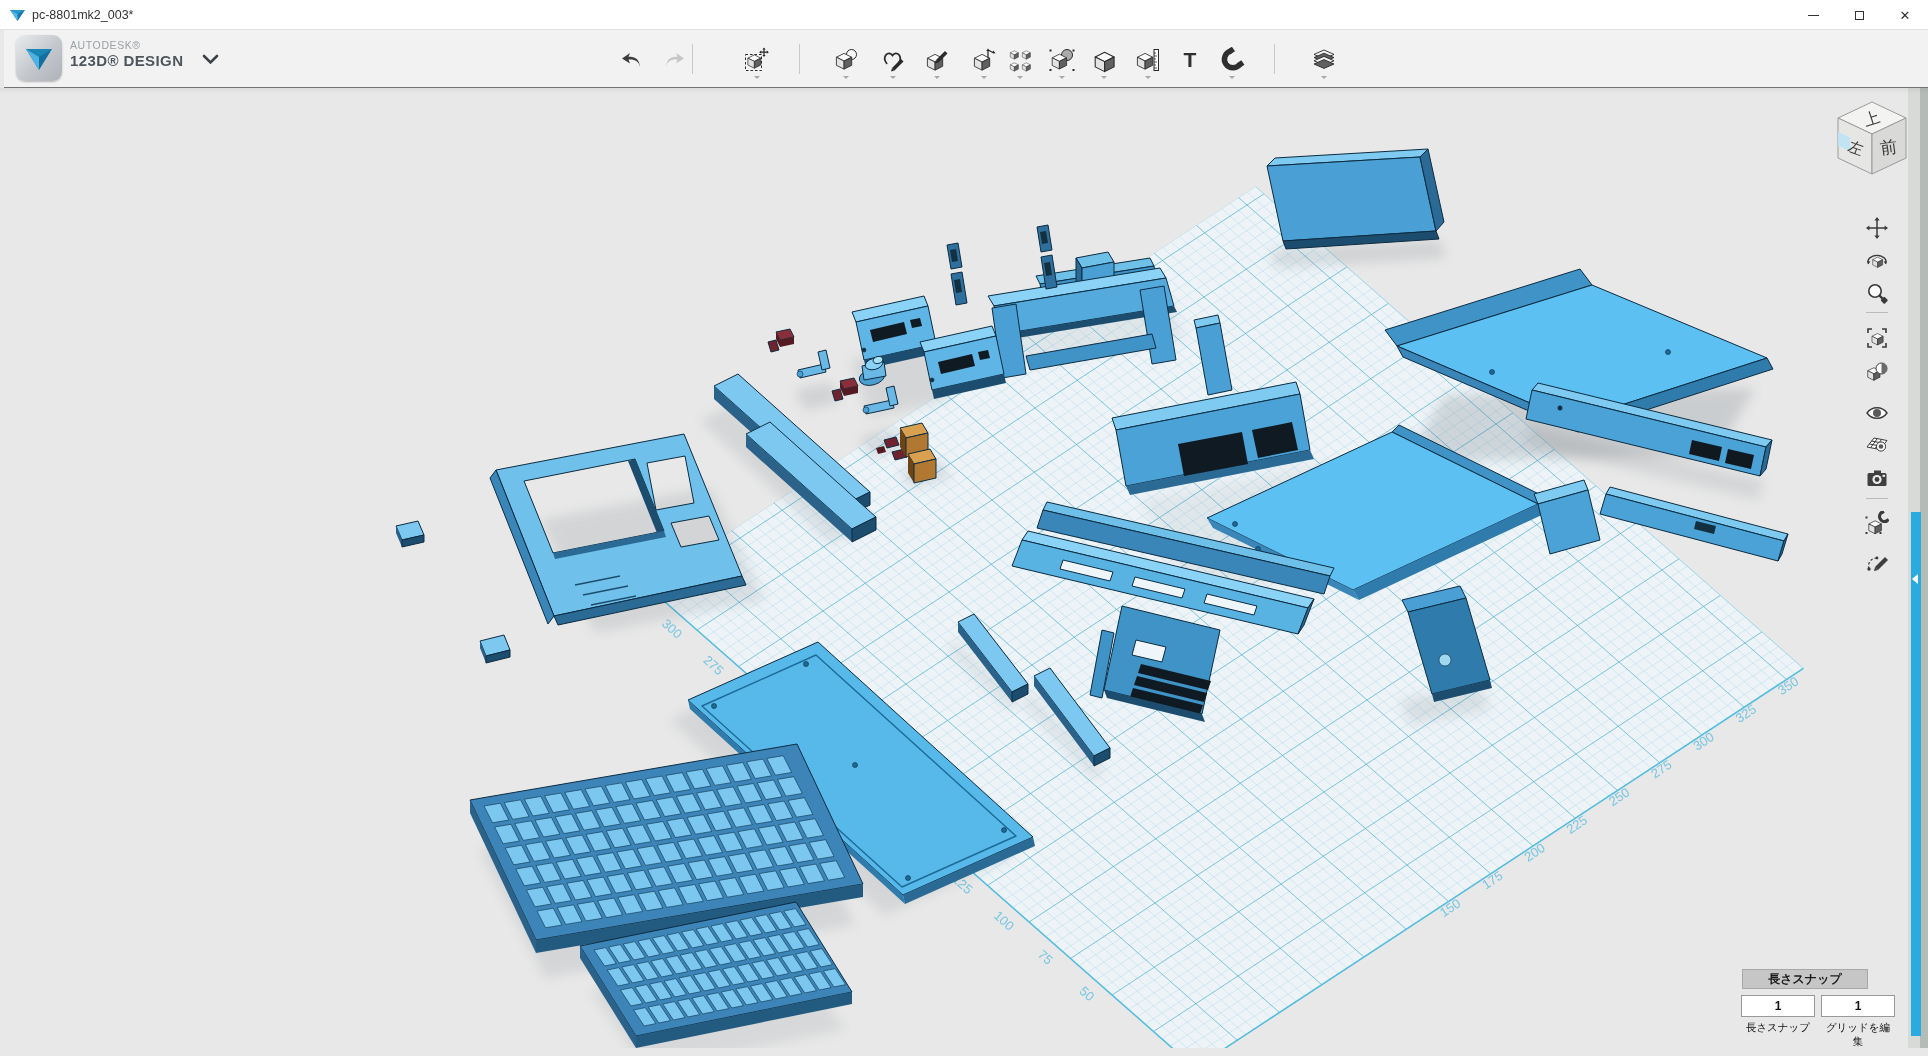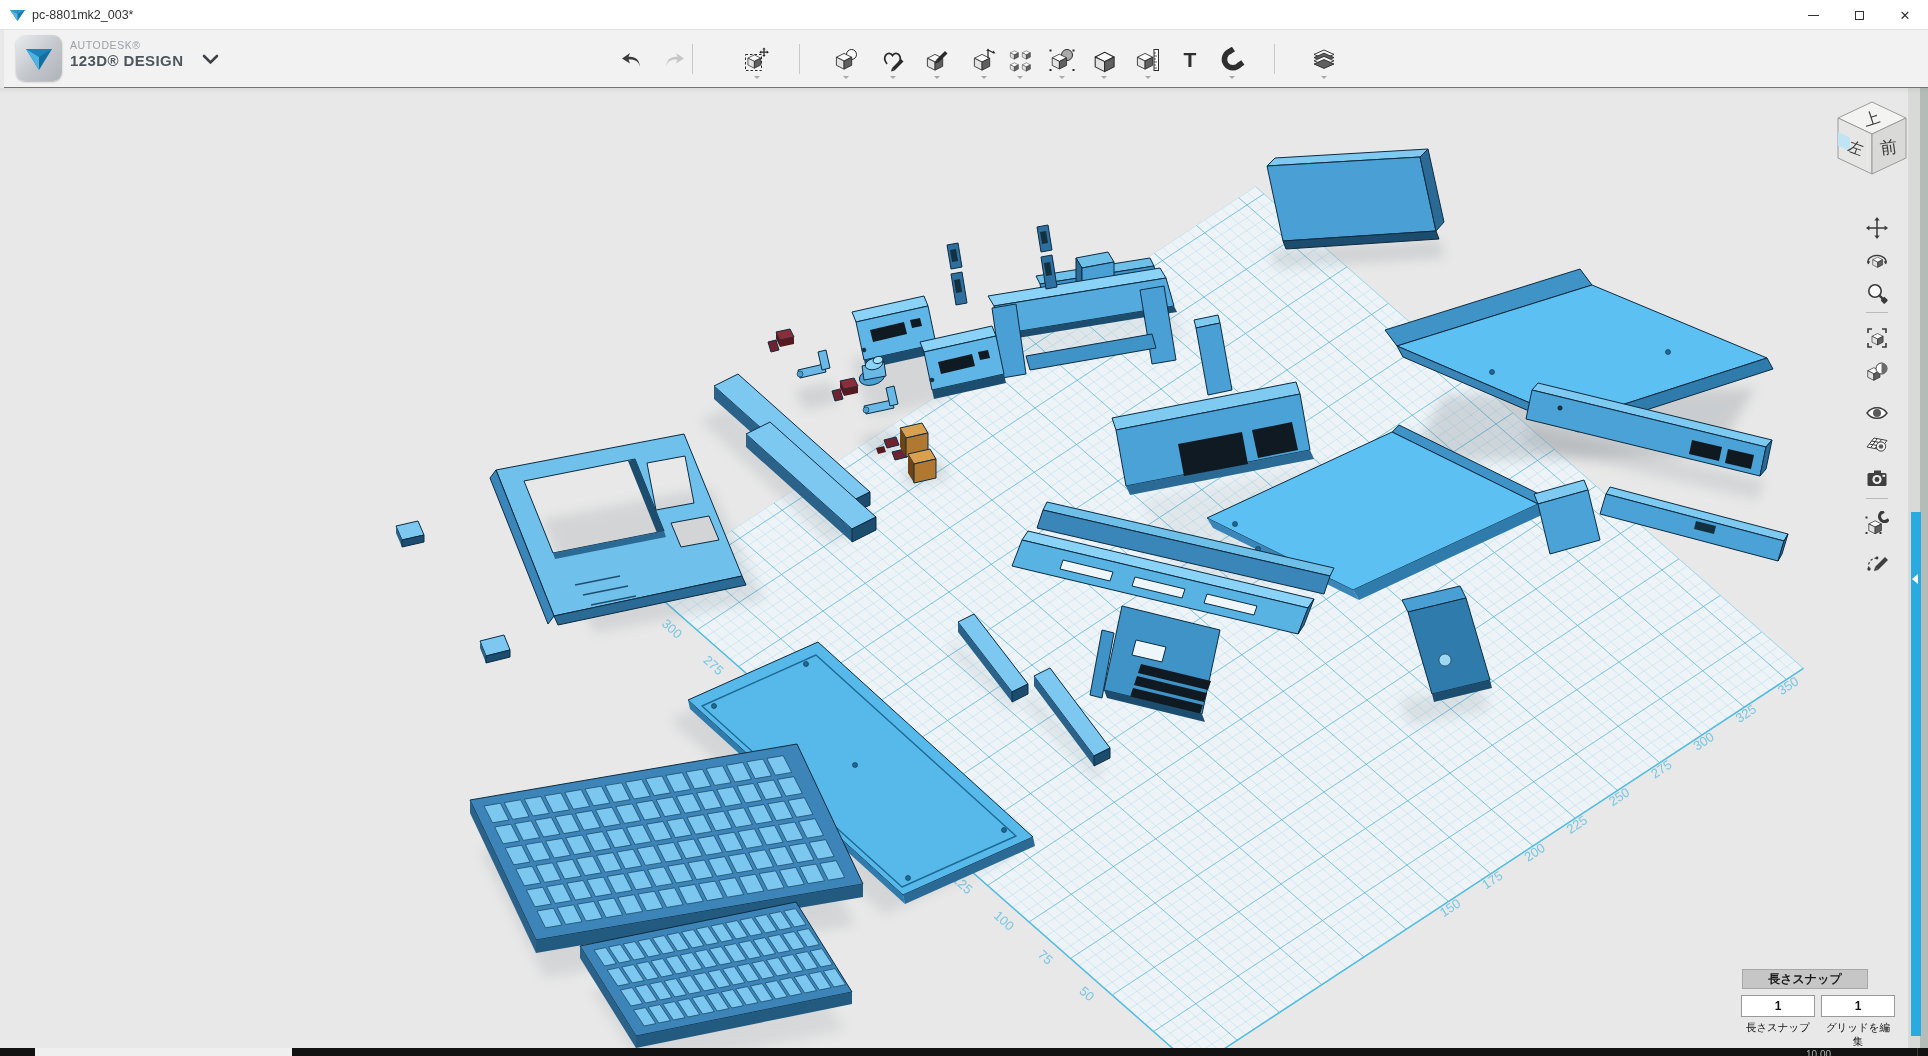--- a/index.html
+++ b/index.html
@@ -987,18 +987,13 @@
         <svg width="24" height="24" viewBox="0 0 24 24">
           <path d="M4,20 C2,13.5 6.5,9 12,9" fill="none" stroke="#3a3a3a" stroke-width="1.2" stroke-dasharray="2.5,2"></path>
           <circle cx="4" cy="20" r="1.7" fill="#3a3a3a"></circle>
           <circle cx="12" cy="9" r="1.4" fill="#3a3a3a"></circle>
           <path d="M10,18 L20,8 L23,11 L13,21 Z" fill="#3f3f3f"></path>
           <path d="M10,18 L9,22 L13,21 Z" fill="#3f3f3f"></path>
         </svg>
       </div>
     </div>
 
-  <div class="bottombar">
-    <div class="bb-light"></div>
-    <div class="bb-text">10.00</div>
-    <div class="bb-line"></div>
-  </div>
 </div>
 
 </body></html>

